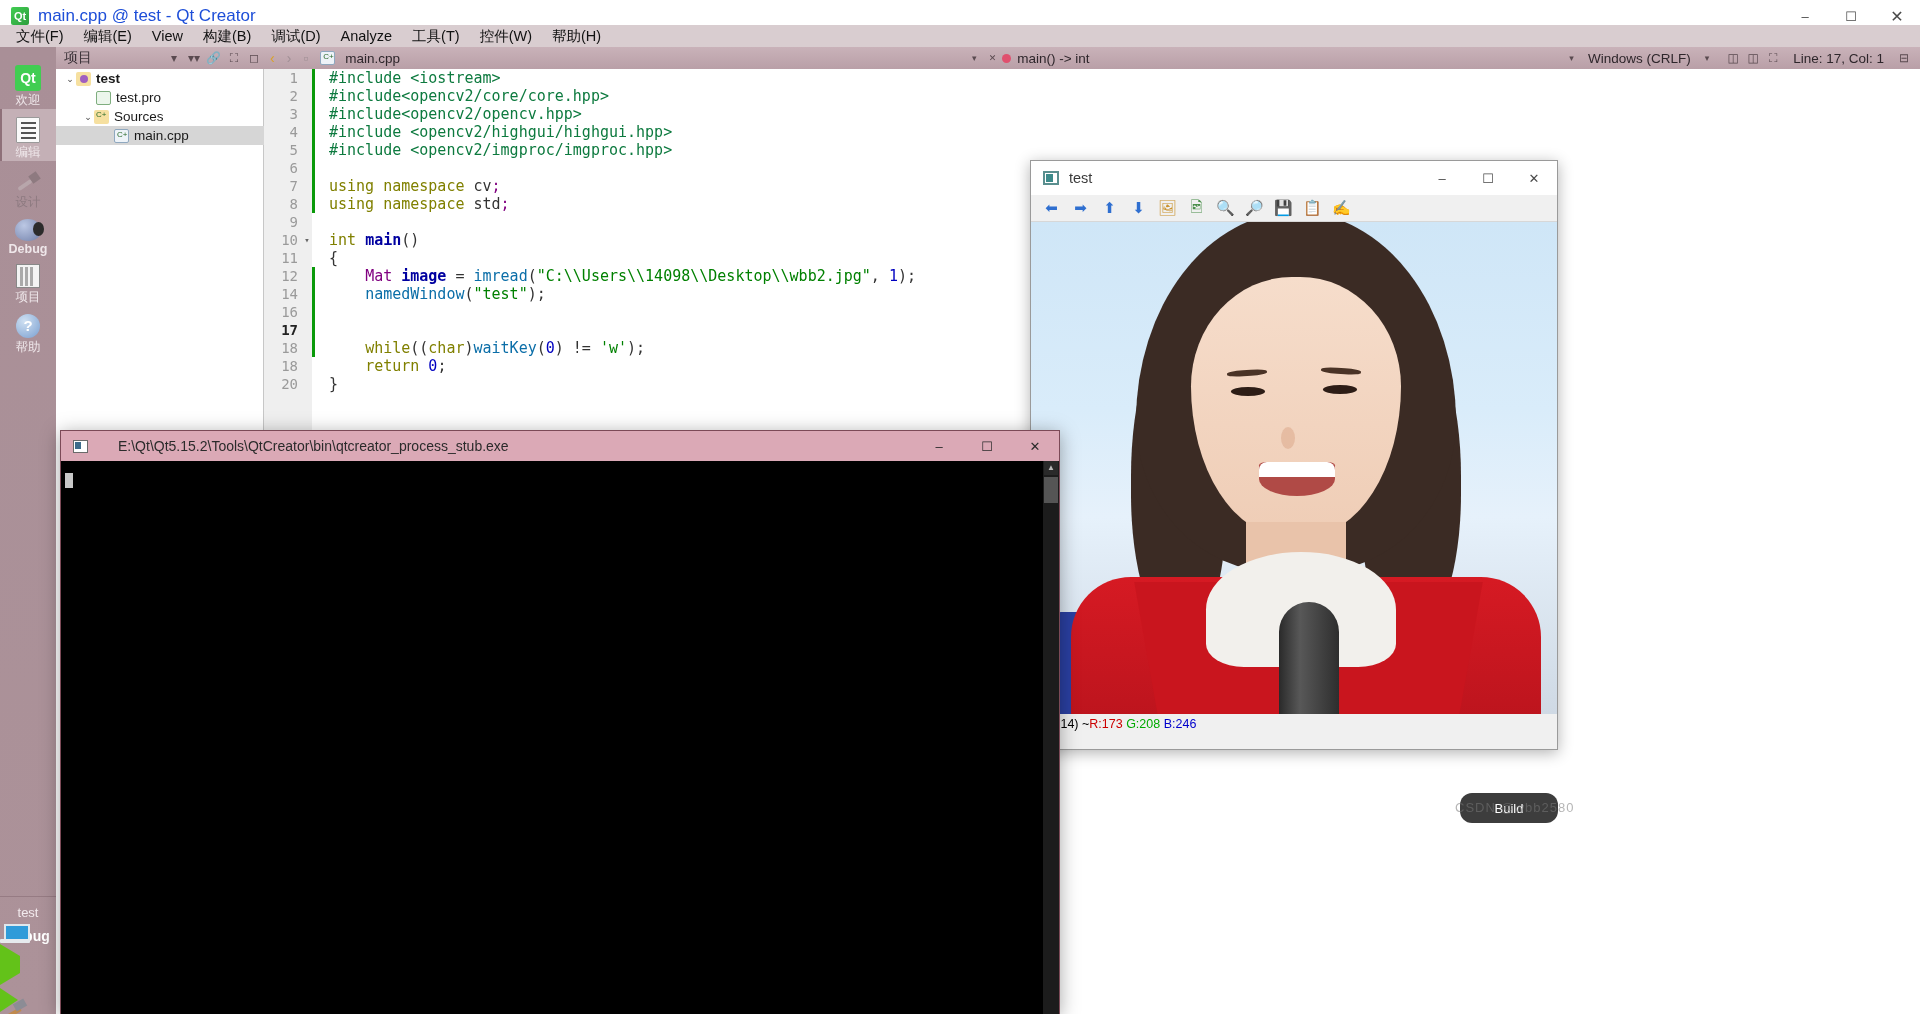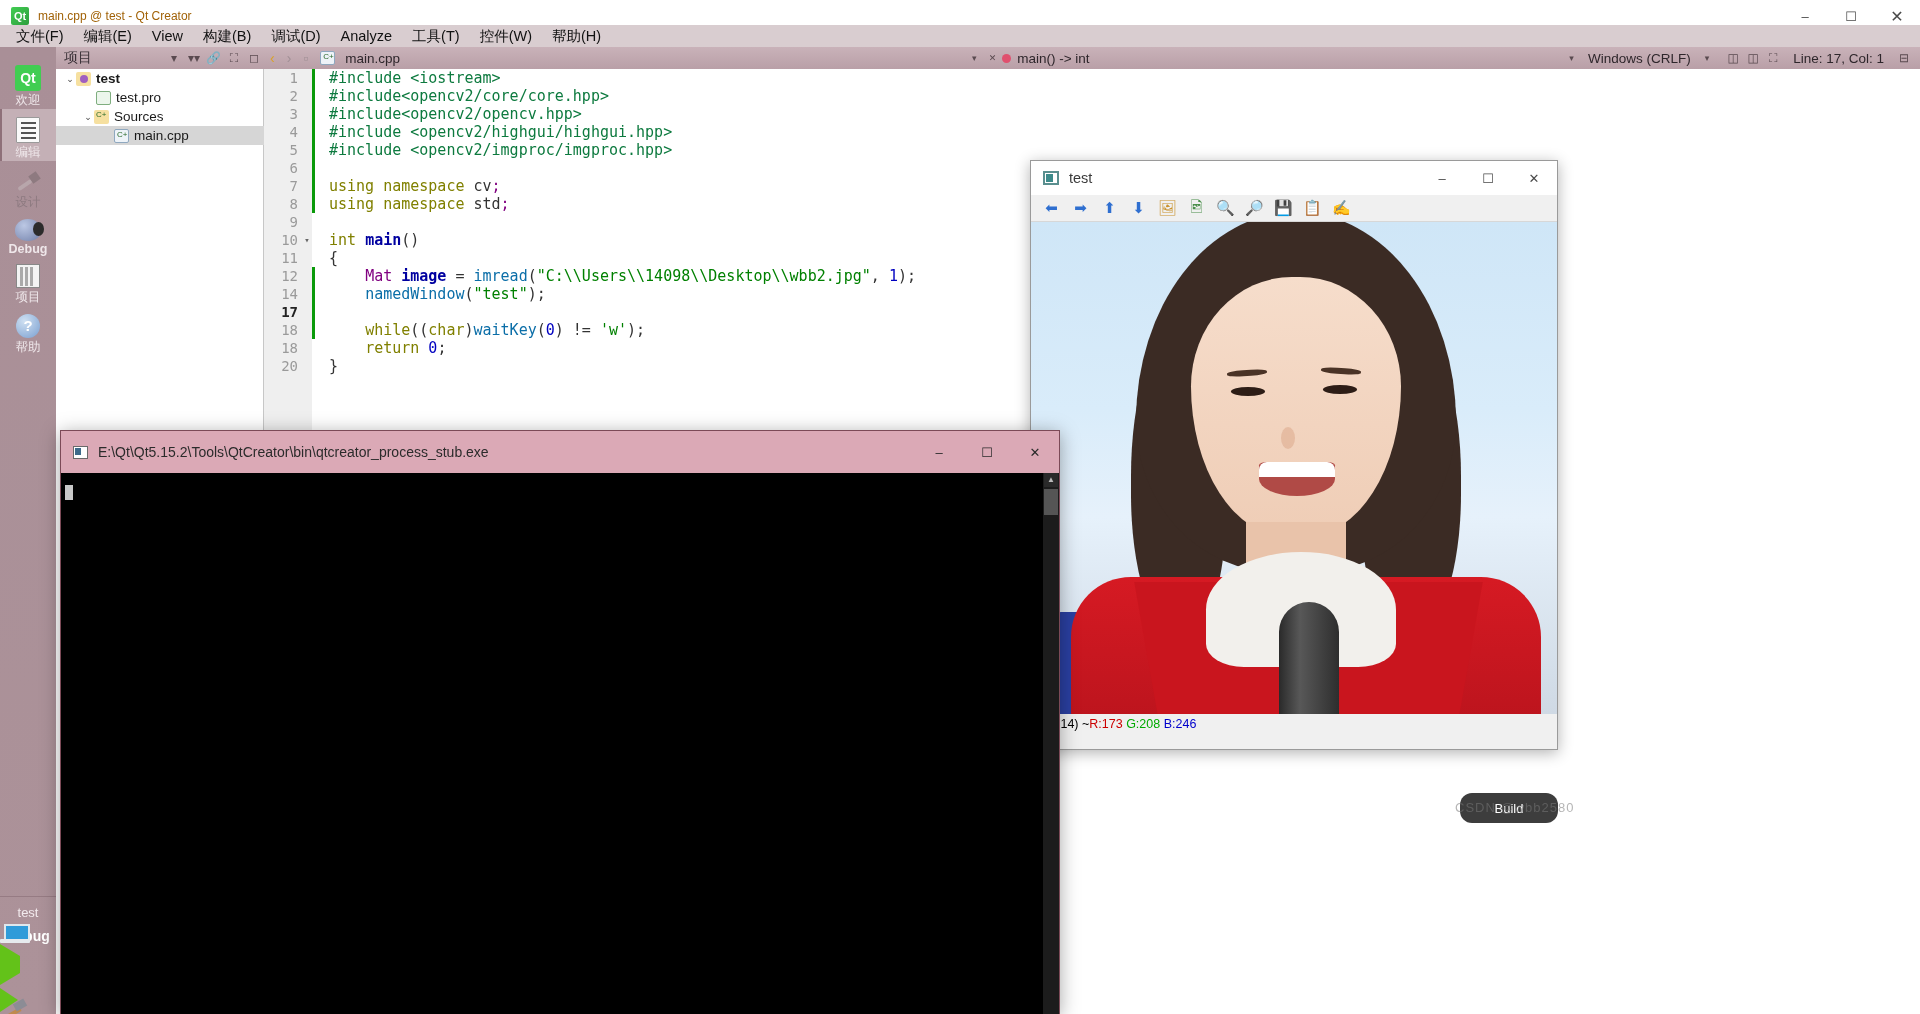--- a/index.html
+++ b/index.html
@@ -10,21 +10,21 @@
   
   .qtc-window { position:absolute; left:0; top:0; width:1920px; height:1014px;
                 background:#f0f0f0; }
 
   .titlebar { position:absolute; left:0; top:0; width:1920px; height:32px;
               background:#ffffff; display:flex; align-items:center; }
   .titlebar .appicon { width:18px; height:18px; margin-left:11px; margin-right:9px;
               background:linear-gradient(135deg,#41cd52,#2f9e3e); border-radius:2px;
               color:#fff; font-size:11px; font-weight:bold; line-height:18px;
               text-align:center; }
-  .titlebar .ttl { font-size:12px; color:#a16207; }
+  .titlebar .ttl { font-size:17px; color:#1d4ed8; }
   .wbtns { position:absolute; right:0; top:0; height:32px; display:flex; }
   .wbtn { width:46px; height:32px; display:flex; align-items:center;
           justify-content:center; color:#4a4a4a; font-size:13px; }
   .wbtn.close-x { font-size:16px; }
 
   .menubar { position:absolute; left:0; top:25px; width:1920px; height:22px;
              background:#d9cdd0; display:flex; align-items:center; padding-left:6px; }
   .menu-item { font-size:14.5px; color:#111; padding:1px 10px; white-space:nowrap; }
 
   
@@ -203,21 +203,21 @@
   .blue  { position:absolute; left:18px; top:390px; width:70px; height:120px;
           background:#2a3fa0; border-radius:12px 0 0 0;}
   .mic   { position:absolute; left:248px; top:380px; width:60px; height:150px;
           background:linear-gradient(90deg,#2a2a2a,#585858 35%,#2e2e2e);
           border-radius:30px 30px 6px 6px;}
 
   
   .conwin { position:absolute; left:60px; top:430px; width:1000px; height:584px;
             background:#000; border:1px solid #7c4a57;
             box-shadow:0 3px 18px rgba(0,0,0,.35);}
-  .contitle { height:42px; background:#dba9b6; display:flex; align-items:center; }
+  .contitle { height:30px; background:#dba9b6; display:flex; align-items:center;gap:20px; }
   .con-ic { width:15px;height:13px;margin-left:12px;margin-right:10px;background:#fff;
             border:1px solid #6a6a6a; position:relative;}
   .con-ic:after{content:"";position:absolute;left:1px;top:1px;width:6px;height:7px;
             background:#3d6b8b;}
   .contitle .t{ font-size:14px; color:#2b2b2b; }
   .conwbtns{ margin-left:auto; display:flex; }
   .conwbtn{ width:48px;height:30px;display:flex;align-items:center;justify-content:center;
             color:#2b2b2b;font-size:13px;}
   .conbody{ position:relative; height:553px; background:#000; }
   .caret{ position:absolute; left:4px; top:12px; width:8px; height:15px; background:#c8c8c8;}
@@ -372,20 +372,21 @@
         <div class="cline"><span class="lnum">4</span><span class="fold"></span><span class="changebar on"></span><span class="ctext"><span class="pp">#include &lt;opencv2/highgui/highgui.hpp&gt;</span></span></div>
         <div class="cline"><span class="lnum">5</span><span class="fold"></span><span class="changebar on"></span><span class="ctext"><span class="pp">#include &lt;opencv2/imgproc/imgproc.hpp&gt;</span></span></div>
         <div class="cline"><span class="lnum">6</span><span class="fold"></span><span class="changebar on"></span><span class="ctext"></span></div>
         <div class="cline"><span class="lnum">7</span><span class="fold"></span><span class="changebar on"></span><span class="ctext"><span class="k">using</span><span class="pl"> </span><span class="k">namespace</span><span class="pl"> cv</span><span class="typ">;</span></span></div>
         <div class="cline"><span class="lnum">8</span><span class="fold"></span><span class="changebar on"></span><span class="ctext"><span class="k">using</span><span class="pl"> </span><span class="k">namespace</span><span class="pl"> std</span><span class="typ">;</span></span></div>
         <div class="cline"><span class="lnum">9</span><span class="fold"></span><span class="changebar"></span><span class="ctext"></span></div>
         <div class="cline"><span class="lnum">10</span><span class="fold">▾</span><span class="changebar"></span><span class="ctext"><span class="k">int </span><span class="kb">main</span><span class="pl">()</span></span></div>
         <div class="cline"><span class="lnum">11</span><span class="fold"></span><span class="changebar"></span><span class="ctext"><span class="pl">{</span></span></div>
         <div class="cline"><span class="lnum">12</span><span class="fold"></span><span class="changebar on"></span><span class="ctext"><span class="pl">    </span><span class="typ">Mat </span><span class="kb">image</span><span class="pl"> = </span><span class="fn">imread</span><span class="pl">(</span><span class="str">"C:\\Users\\14098\\Desktop\\wbb2.jpg"</span><span class="pl">, </span><span class="num">1</span><span class="pl">);</span></span></div>
         <div class="cline"><span class="lnum">14</span><span class="fold"></span><span class="changebar on"></span><span class="ctext"><span class="pl">    </span><span class="fn">namedWindow</span><span class="pl">(</span><span class="str">"test"</span><span class="pl">);</span></span></div>
+        <div class="cline"><span class="lnum">16</span><span class="fold"></span><span class="changebar on"></span><span class="ctext"></span></div>
         <div class="cline"><span class="lnum cur">17</span><span class="fold"></span><span class="changebar on"></span><span class="ctext"></span></div>
         <div class="cline"><span class="lnum">18</span><span class="fold"></span><span class="changebar on"></span><span class="ctext"><span class="pl">    </span><span class="k">while</span><span class="pl">((</span><span class="k">char</span><span class="pl">)</span><span class="fn">waitKey</span><span class="pl">(</span><span class="num">0</span><span class="pl">) != </span><span class="str">'w'</span><span class="pl">);</span></span></div>
         <div class="cline"><span class="lnum">18</span><span class="fold"></span><span class="changebar"></span><span class="ctext"><span class="pl">    </span><span class="k">return </span><span class="num">0</span><span class="pl">;</span></span></div>
         <div class="cline"><span class="lnum">20</span><span class="fold"></span><span class="changebar"></span><span class="ctext"><span class="pl">}</span></span></div>
       </div>
 
   </div>
 
   <div class="cvwin">
     <div class="cvtitle">

